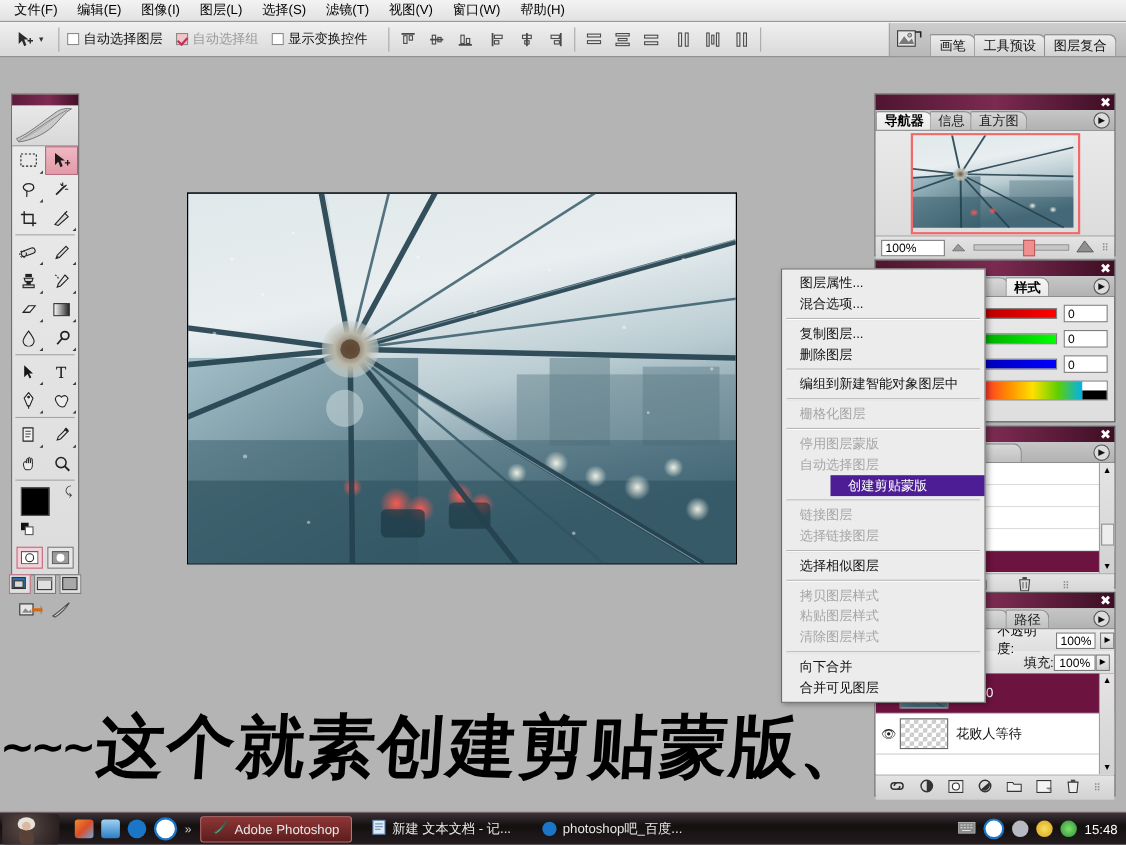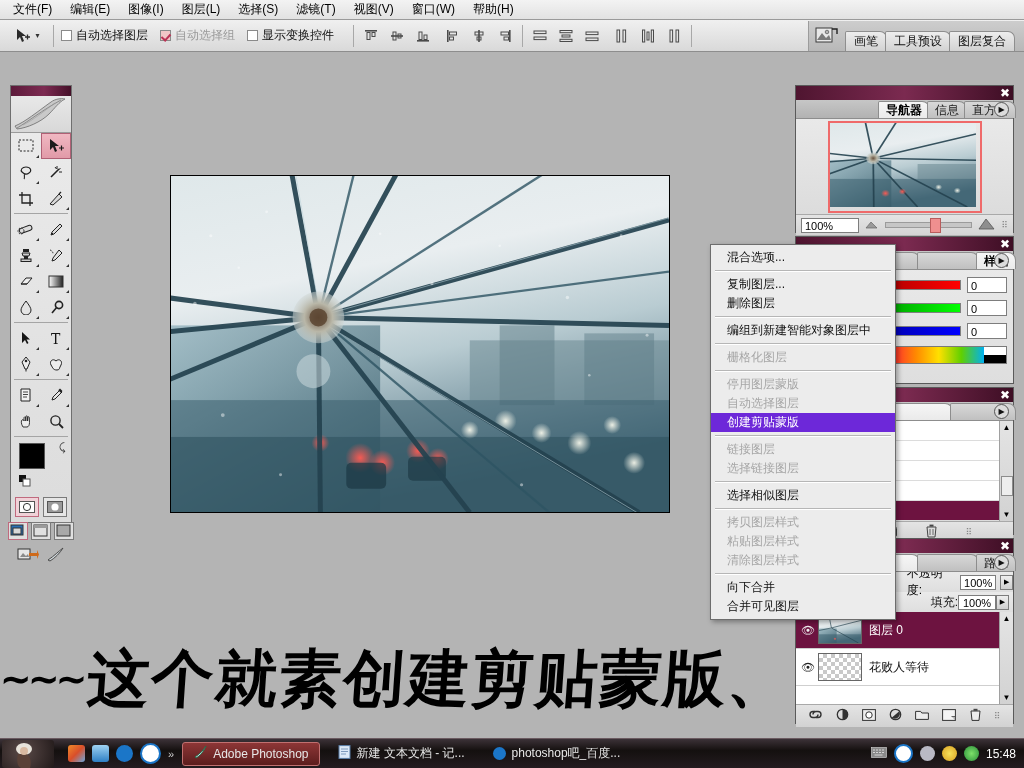--- a/index.html
+++ b/index.html
@@ -132,21 +132,20 @@
     position:relative;
   }
   .pal-close{
     position:absolute;right:3px;top:0px;color:#fff;font-size:12px;
     font-weight:bold;line-height:14px;cursor:pointer;
   }
   .pal-tabs{
     height:18px;background:linear-gradient(#c6c6c6,#b2b2b2);
     display:flex;align-items:flex-end;position:relative;
     border-bottom:1px solid #8d8d8d;
-    justify-content:flex-end;
   }
   .pal-tab{
     height:16px;line-height:16px;padding:0 7px;margin-right:-3px;
     background:linear-gradient(#d8d8d8,#c0c0c0);
     border:1px solid #8d8d8d;border-bottom:none;border-radius:2px 8px 0 0;
     font-size:12px;color:#222;white-space:nowrap;
   }
   .pal-tab.active{
     background:linear-gradient(#f6f6f6,#eaeaea);color:#000;font-weight:bold;
   }
@@ -251,21 +250,21 @@
     left:710px;top:244px;width:186px;
     background:#ececec;border:1px solid #6d6d6d;
     box-shadow:2px 2px 5px rgba(0,0,0,.35);
     padding:3px 0;box-sizing:border-box;
   }
   .ctx-item{
     height:19px;line-height:19px;padding-left:16px;font-size:12px;color:#111;
     white-space:nowrap;cursor:default;
   }
   .ctx-item.disabled{color:#a6a6a6;}
-  .ctx-item.hl{background:#6d28d9;color:#fff;}
+  .ctx-item.hl{background:#4c1d95;color:#fff;margin-left:44px;}
   .ctx-sep{height:1px;background:#b6b6b6;margin:3px 4px;border-bottom:1px solid #fff;}
 
   
   #annot{
     left:0px;top:640px;width:800px;height:78px;
     font-family:"DejaVu Serif",serif;
     font-weight:bold;font-size:62px;color:#000;
     display:flex;align-items:center;white-space:nowrap;
     letter-spacing:2px;
     transform:skewX(-4deg);
@@ -1023,20 +1022,21 @@
       <svg width="13" height="13">
           <path d="M2 3 h9 l-1 9.4 h-7 Z" fill="#ededed" stroke="#333"></path>
           <rect x="4.5" y="0.8" width="4" height="2" fill="#444"></rect>
         </svg>
     </span>
     <span style="font-size:9px;color:#888;">⠿</span>
   </div>
 </div>
 
 <div id="ctxmenu" class="abs">
+  <div class="ctx-item">图层属性...</div>
   <div class="ctx-item">混合选项...</div>
   <div class="ctx-sep"></div>
   <div class="ctx-item">复制图层...</div>
   <div class="ctx-item">删除图层</div>
   <div class="ctx-sep"></div>
   <div class="ctx-item">编组到新建智能对象图层中</div>
   <div class="ctx-sep"></div>
   <div class="ctx-item disabled">栅格化图层</div>
   <div class="ctx-sep"></div>
   <div class="ctx-item disabled">停用图层蒙版</div>

